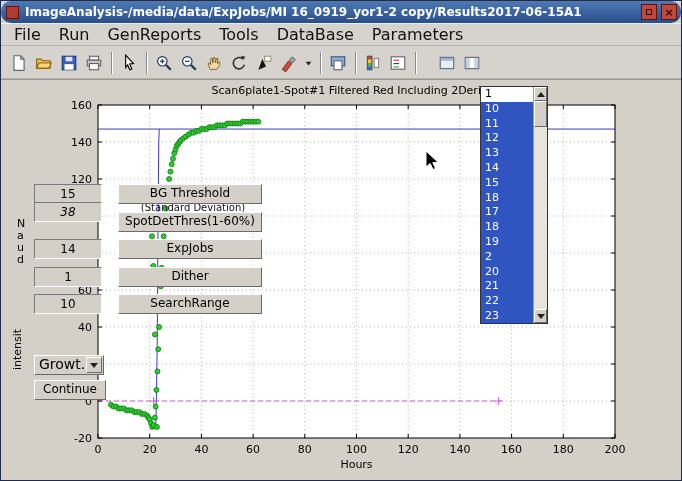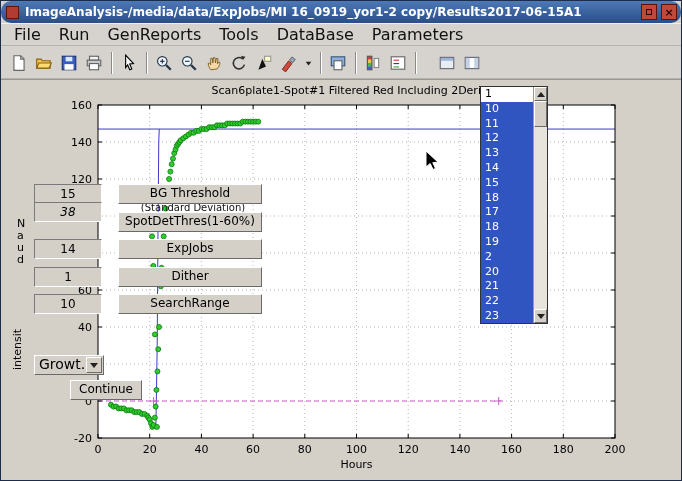--- a/index.html
+++ b/index.html
@@ -39,21 +39,21 @@
   .row-btn{left:117px;width:144px;height:20px;}
   .caption{position:absolute;left:122px;top:200px;width:140px;font-size:10px;color:#111;z-index:4;
     white-space:nowrap;overflow:hidden;}
   .popup{position:absolute;left:33px;top:353px;width:70px;height:20px;background:#d4d0c8;
     border:1px solid;border-color:#ffffff #6a6a6a #6a6a6a #ffffff;z-index:5;font-size:14px;
     line-height:17px;padding-left:4px;color:#000;}
   .popup-arrow{position:absolute;right:1px;top:1px;width:16px;bottom:1px;background:#d4d0c8;
     border:1px solid;border-color:#ffffff #6a6a6a #6a6a6a #ffffff;display:flex;align-items:center;justify-content:center;}
   .tri-down{width:0;height:0;border-left:4px solid transparent;border-right:4px solid transparent;border-top:5px solid #222;}
   .tri-up{width:0;height:0;border-left:4px solid transparent;border-right:4px solid transparent;border-bottom:5px solid #222;}
-  #continue-btn{left:33px;top:378px;width:72px;height:20px;margin-left:36px;}
+  #continue-btn{left:33px;top:378px;width:72px;height:20px;}
   
   .dropdown{position:absolute;left:479px;top:84px;width:68px;height:238px;background:#fff;
     border:1px solid #333;z-index:20;display:flex;overflow:hidden;}
   .dd-items{flex:1;overflow:hidden;}
   .dd-item{height:14.8px;line-height:14.5px;font-size:11px;padding-left:4px;background:#fff;color:#000;}
   .dd-item.sel{background:#3155c0;color:#fff;}
   .dd-scroll{width:14px;background:#cdc9c0;border-left:1px solid #999;display:flex;flex-direction:column;}
   .dd-arrow{height:14px;background:#d4d0c8;border:1px solid;border-color:#ffffff #6a6a6a #6a6a6a #ffffff;
     display:flex;align-items:center;justify-content:center;}
   .dd-track{flex:1;background:#e7e4dc;}

